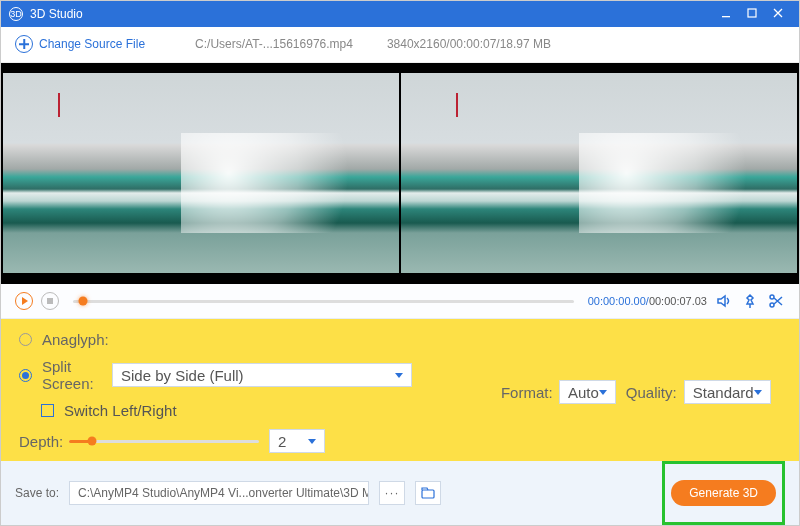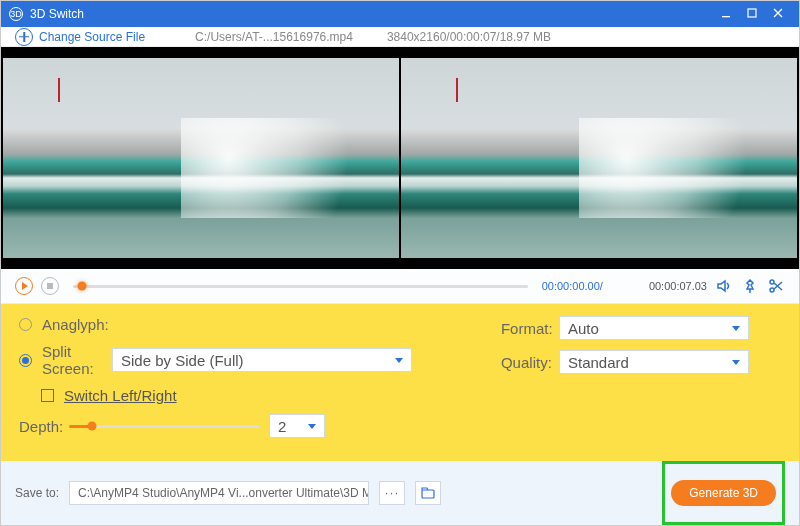--- a/index.html
+++ b/index.html
@@ -6,21 +6,21 @@
   body { background: #f5f5f5; width: 800px; height: 526px; overflow: hidden; }
   .app { width: 800px; height: 526px; background: #fff; display: flex; flex-direction: column; border: 1px solid #ccc; }
 
   
   .titlebar { height: 26px; background: #2b71d9; color: #fff; display: flex; align-items: center; padding: 0 8px; font-size: 12px; }
   .titlebar .logo { width: 14px; height: 14px; border: 1.5px solid #fff; border-radius: 50%; display:flex; align-items:center; justify-content:center; font-size:9px; margin-right:7px;text-align:right;}
   .titlebar .title { flex:1; }
   .titlebar .winbtn { width: 26px; text-align:center; cursor:pointer; }
 
   
-  .toolbar { height: 20px; display:flex; align-items:center; gap: 14px; padding: 0 14px; font-size: 12px; color:#555; border-bottom:1px solid #eee; }
+  .toolbar { height: 36px; display:flex; align-items:center; gap: 14px; padding: 0 14px; font-size: 12px; color:#555; border-bottom:1px solid #eee; }
   .toolbar .change { display:flex; align-items:center; gap:6px; color:#2b71d9; cursor:pointer; }
   .plus-icon { width:18px; height:18px; border:1.5px solid #2b71d9; border-radius:50%; position:relative; }
   .plus-icon::before, .plus-icon::after { content:""; position:absolute; background:#2b71d9; }
   .plus-icon::before { width:10px; height:1.5px; top:50%; left:50%; transform:translate(-50%,-50%); }
   .plus-icon::after  { width:1.5px; height:10px; top:50%; left:50%; transform:translate(-50%,-50%); }
   .toolbar .path { color:#888; margin-left:36px;}
   .toolbar .meta { color:#888; margin-left:20px;}
 
   
   .preview { height: 222px; background:#000; display:flex; justify-content:center; align-items:center; gap:2px; padding: 0 2px; }
@@ -39,28 +39,28 @@
 
   
   .playbar { height: 34px; display:flex; align-items:center; padding: 0 14px; gap:8px; font-size:11px; background:#fcfdff; }
   .pbtn { width:18px; height:18px; border:1.3px solid #f57c1f; border-radius:50%; display:flex; align-items:center; justify-content:center; cursor:pointer; }
   .pbtn.stop{ border-color:#bbb; }
   .pbtn .tri { width:0; height:0; border-left:6px solid #f57c1f; border-top:4px solid transparent; border-bottom:4px solid transparent; margin-left:1px;}
   .pbtn .sq  { width:6px; height:6px; background:#bbb; }
   .seek { flex:1; height:3px; background:#ddd; border-radius:2px; position:relative; margin:0 6px;}
   .seek .dot { position:absolute; left:2%; top:50%; width:9px; height:9px; background:#f57c1f; border-radius:50%; transform:translate(-50%,-50%); box-shadow:0 0 4px rgba(245,124,31,0.6);}
   .time { color:#2b71d9; }
-  .time .dur { color:#555;padding-left:46px; }
+  .time .dur { color:#555; }
   .pctl { width:18px; height:18px; color:#2b71d9; display:flex; align-items:center; justify-content:center; cursor:pointer;}
   .pctl svg { width:16px; height:16px; stroke:#2b71d9; fill:none; stroke-width:1.5; }
 
   
   .settings { flex:1; display:flex; padding: 12px 18px 8px 18px; font-size:15px; color:#555; border-top:1px solid #e7edf5; background:#fde047; }
   .col-l { width: 58%; display:flex; flex-direction:column; gap:10px; }
-  .col-r { flex:1; display:flex; flex-direction:column; gap:10px; padding-left:40px; }
+  .col-r { flex:1; display:flex; gap:10px; padding-left:40px; }
   .row { display:flex; align-items:center; gap:10px; }
   .row label { width:72px; color:#666; }
   .col-r .row label { width:48px; }
   .radio { width:13px; height:13px; border:1.3px solid #2b71d9; border-radius:50%; display:inline-flex; align-items:center; justify-content:center; cursor:pointer;}
   .radio.sel::after{ content:""; width:7px; height:7px; background:#2b71d9; border-radius:50%; }
   .radio.unsel{ border-color:#999; }
   .check { width:13px; height:13px; border:1.3px solid #2b71d9; cursor:pointer; }
   .select { flex:1; max-width:300px; height:24px; border:1px solid #cfd9e6; display:flex; align-items:center; justify-content:space-between; padding:0 8px; color:#555; cursor:pointer; background:#fff;}
   .select.sm { max-width:56px; }
   .caret { width:0; height:0; border-left:4px solid transparent; border-right:4px solid transparent; border-top:5px solid #2b71d9;}
@@ -77,21 +77,21 @@
   .footer .hi { border:3px solid #27c22f; padding:16px 6px; }
   .genbtn { background:#f57c1f; color:#fff; height:26px; padding:0 18px; border-radius:13px; display:flex; align-items:center; font-size:12px; cursor:pointer; }
 </style>
 </head>
 <body>
 
 <div class="app">
 
   <div class="titlebar">
     <span class="logo">3D</span>
-    <span class="title">3D Switch</span>
+    <span class="title">3D Studio</span>
     <span class="winbtn">
       <svg width="10" height="10">
           <rect x="1" y="8" width="8" height="1.3" fill="#fff"></rect>
         </svg>
     </span>
     <span class="winbtn">
       <svg width="10" height="10">
           <rect x="1" y="1" width="8" height="8" fill="none" stroke="#fff" stroke-width="1.2"></rect>
         </svg>
     </span>
@@ -159,21 +159,21 @@
         <label style="width:60px;">Anaglyph:</label>
       </div>
       <div class="row">
         <span class="radio sel"></span>
         <label style="width:60px;">Split Screen:</label>
         <div class="select">
           <span>Side by Side (Full)</span>
           <span class="caret"></span>
         </div>
       </div>
-      <div class="row" style="padding-left:22px;text-decoration:underline;">
+      <div class="row" style="padding-left:22px;">
         <span class="check"></span>
         <span>Switch Left/Right</span>
       </div>
       <div class="row">
         <label style="width:38px;">Depth:</label>
         <div class="dslider">
           <div class="fill"></div>
             <div class="thumb"></div>
         </div>
         <div class="select sm">

